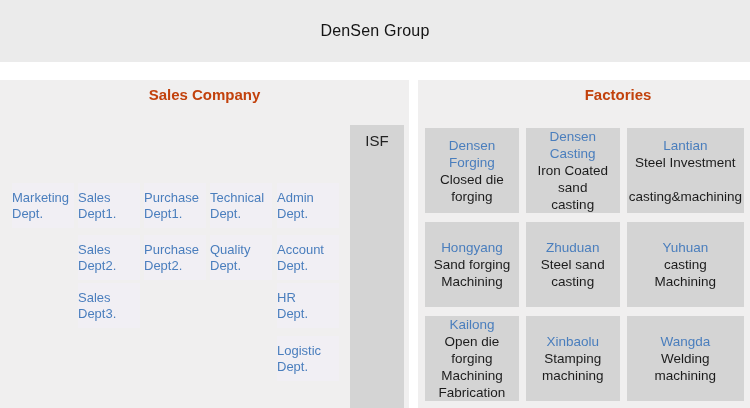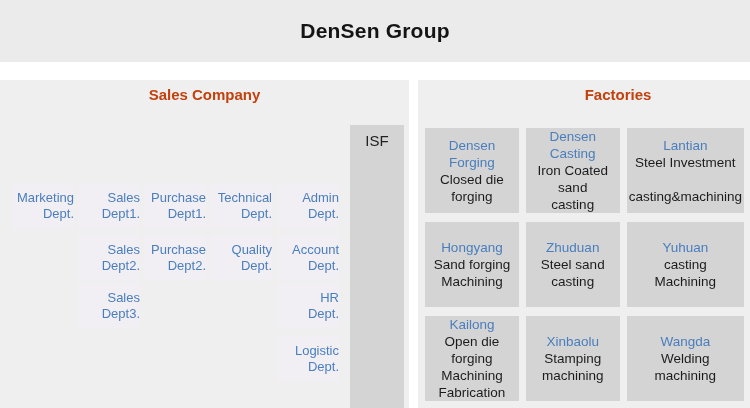--- a/index.html
+++ b/index.html
@@ -6,41 +6,41 @@
   body{
     width:750px;height:408px;position:relative;overflow:hidden;
     background:#ffffff;
     font-family:"Liberation Sans", sans-serif;
     -webkit-font-smoothing:antialiased;
   }
   .header{
     position:absolute;left:0;top:0;width:750px;height:62px;
     background:#ebebeb;display:flex;align-items:center;justify-content:center;
   }
-  .header-title{font-size:21px;color:#141414;letter-spacing:0.2px;font-weight:bold;}
+  .header-title{font-size:16px;color:#141414;letter-spacing:0.2px;}
   .panel{
     position:absolute;top:80px;height:328px;background:#f0efef;
   }
   .panel-left{left:0;width:409px;}
   .panel-right{left:418px;width:400px;}
   .panel-title{
     text-align:center;font-size:15px;font-weight:bold;color:#c2410c;
     padding-top:6px;
   }
   .big-box{
     position:absolute;background:#d4d4d4;
   }
   .newdensen{left:8px;top:45px;width:335px;height:269px;}
   .isf{left:350px;top:45px;width:54px;height:311px;}
   .big-box-label{
     text-align:center;font-size:15px;color:#222;padding-top:7px;
   }
   .dept-box{
     position:absolute;background:#f1eff4;color:#4a7ebd;
-    display:flex;flex-direction:column;align-items:flex-end;justify-content:center;
+    display:flex;flex-direction:column;align-items:flex-start;justify-content:center;
     font-size:13px;line-height:16px;text-align:center;
     width:62px;height:45px;
   }
   .factories-grid{
     position:absolute;left:7px;top:48px;width:319px;height:273px;
     display:grid;grid-template-columns:repeat(3,1fr);grid-auto-rows:85px;
     gap:9px 7px;
   }
   .factory-box{
     background:#d4d4d4;color:#1c1c1c;

